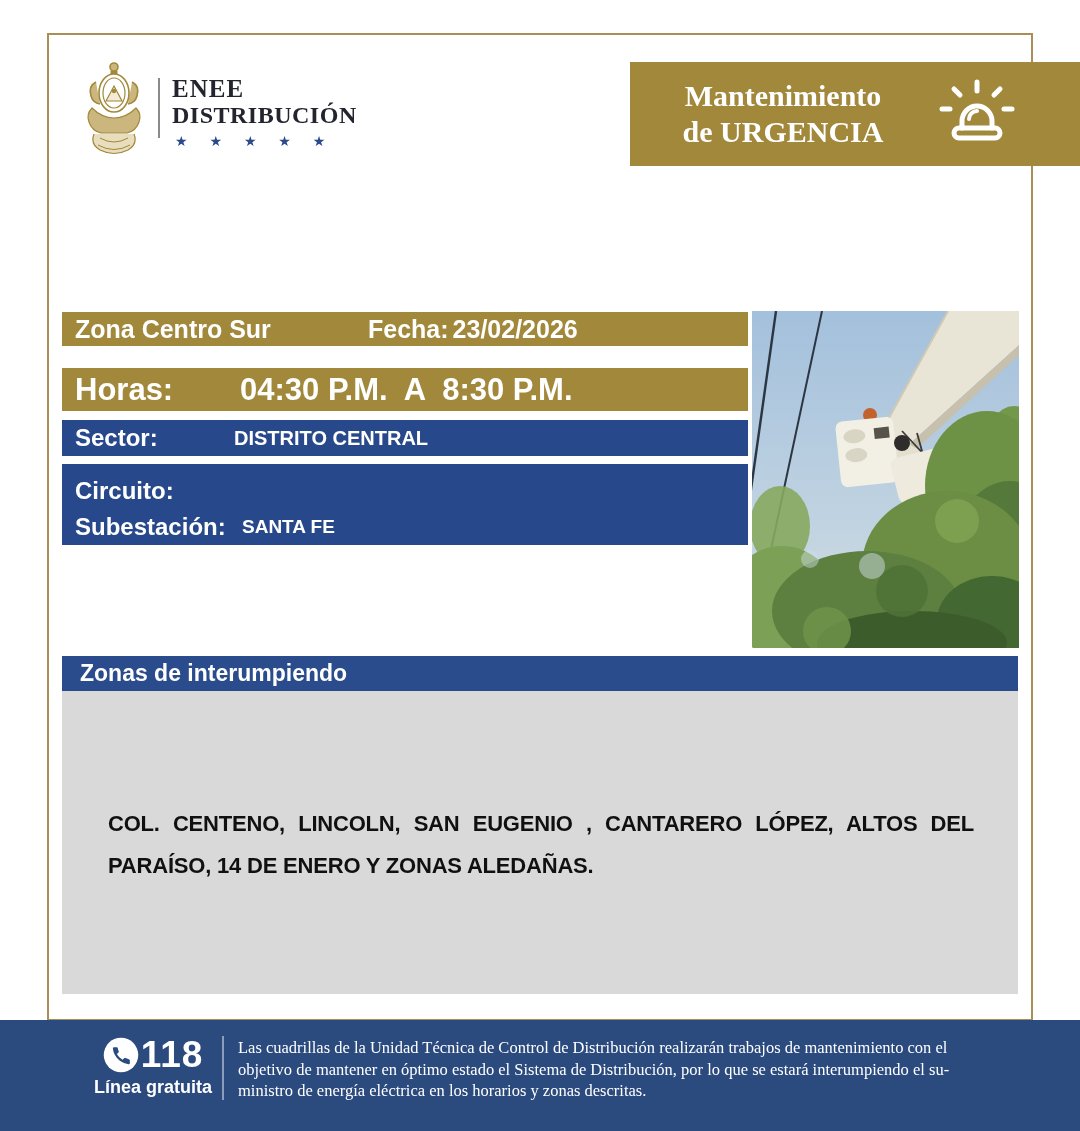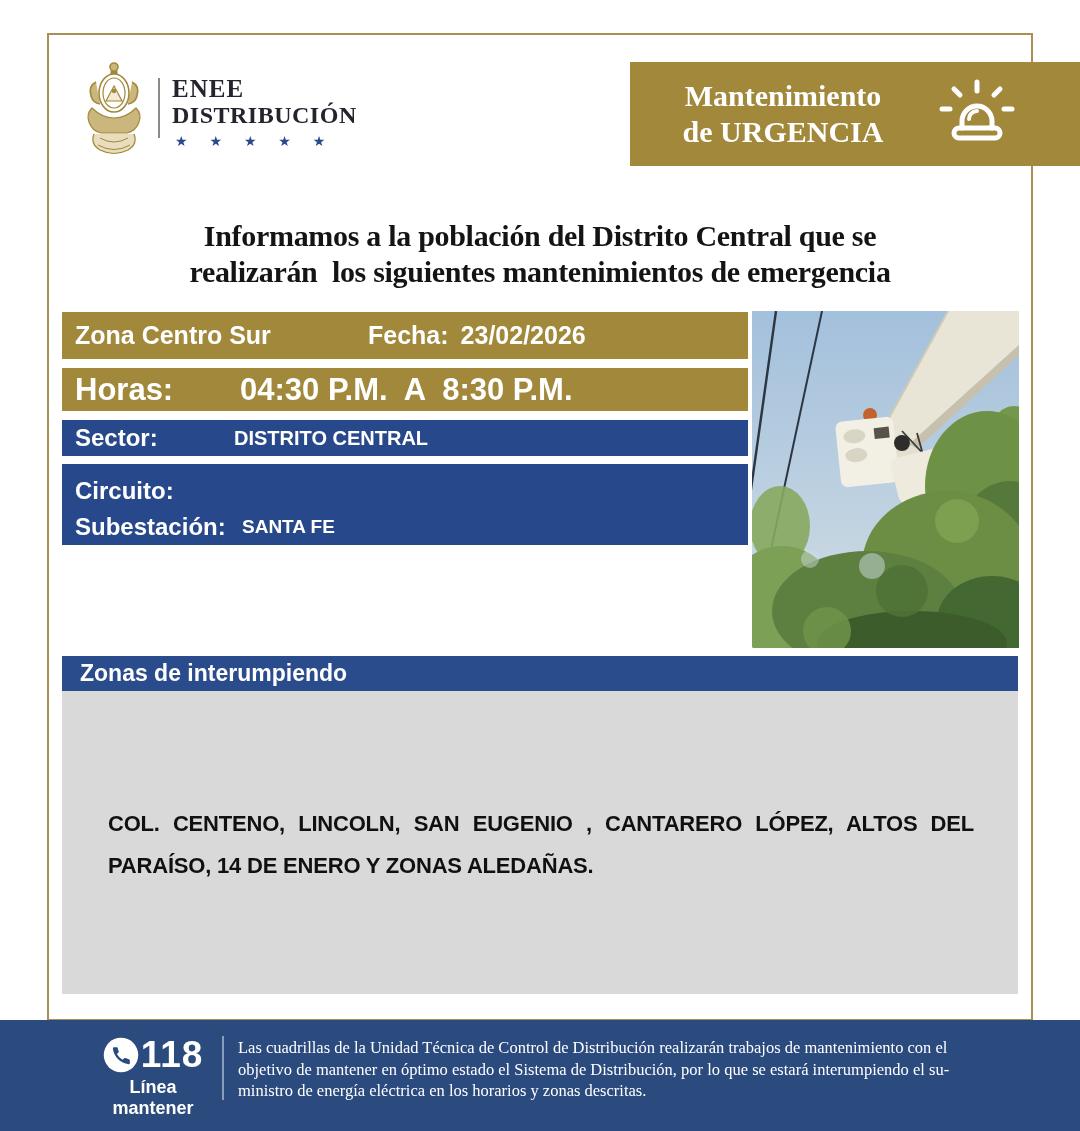--- a/index.html
+++ b/index.html
@@ -39,22 +39,22 @@
   .headline{position:absolute;left:47px;top:218px;width:986px;text-align:center;
             color:#141414;font-family:"Liberation Serif","DejaVu Serif",serif;font-weight:bold;
             font-size:30px;line-height:36px;letter-spacing:-.3px;white-space:pre-wrap;}
 
   
   .bar{position:absolute;left:62px;width:686px;display:flex;align-items:center;color:#fff;}
   .bar .lbl{position:absolute;left:13px;font-weight:bold;white-space:pre;}
   .bar .val{position:absolute;font-weight:bold;white-space:pre;}
   .bar-gold{background:var(--gold);}
   .bar-blue{background:var(--bar-blue);}
-  .bar-zona{top:312px;height:47px;font-size:25px;}
-  .bar-zona .fecha-group{position:absolute;left:306px;display:flex;gap:12px;font-weight:bold;white-space:pre;}
+  .bar-zona{top:312px;height:34px;font-size:25px;}
+  .bar-zona .fecha-group{position:absolute;left:306px;display:flex;gap:4px;font-weight:bold;white-space:pre;}
   .bar-horas{top:368px;height:43px;font-size:31px;}
   .bar-horas .val{left:178px;}
   .bar-sector{top:420px;height:36px;}
   .bar-sector .lbl{font-size:24px;}
   .bar-sector .val{left:172px;font-size:20px;}
   .bar-circuito{top:464px;height:54px;}
   .bar-circuito .lbl{font-size:24px;}
   .bar-circuito .val{left:172px;font-size:20px;}
   .bar-subestacion{top:508px;height:37px;padding-left:36px;}
   .bar-subestacion .lbl{font-size:24px;}
@@ -126,22 +126,20 @@
         <rect x="16" y="50" width="46" height="10" rx="5"></rect>
         <line x1="39" y1="4" x2="39" y2="13"></line>
         <line x1="16" y1="11" x2="22" y2="17"></line>
         <line x1="62" y1="11" x2="56" y2="17"></line>
         <line x1="66" y1="31" x2="74" y2="31"></line>
         <line x1="4" y1="31" x2="12" y2="31"></line>
       </g>
     </svg>
   </div>
 
-  <div class="headline serif">Informamos a la población del Distrito Central que se
-realizarán  los siguientes mantenimientos de emergencia</div>
 
   <div class="bar bar-gold bar-zona">
     <span class="lbl">Zona Centro Sur</span>
     <span class="fecha-group">
       <span>Fecha:</span>
       <span>23/02/2026</span>
     </span>
   </div>
 
   <div class="bar bar-gold bar-horas">
@@ -216,21 +214,21 @@
 
   <div class="footer">
     <div class="phone-block">
       <div class="phone-row">
         <svg width="36" height="36" viewBox="0 0 24 24">
           <circle cx="12" cy="12" r="11.5" fill="#FFFFFF"></circle>
           <path d="M16.9 14.6c-.7-.1-1.3-.3-1.9-.6-.3-.1-.7 0-.9.2l-1 1c-1.6-.9-2.9-2.2-3.8-3.8l1-1c.2-.2.3-.6.2-.9-.3-.6-.5-1.3-.6-1.9 0-.4-.4-.7-.8-.7H7.3c-.4 0-.8.4-.7.8.2 1.8.8 3.5 1.8 5 .9 1.5 2.2 2.8 3.7 3.7 1.5 1 3.2 1.6 5 1.8.4 0 .8-.3.8-.7v-1.9c0-.4-.3-.7-.8-.8z" fill="#2B4A7E"></path>
         </svg>
         <span class="phone-number">118</span>
       </div>
-      <div class="phone-caption">Línea mantener</div>
+      <div class="phone-caption">Línea gratuita</div>
     </div>
     <div class="footer-divider"></div>
     <div class="footer-notice">Las cuadrillas de la Unidad Técnica de Control de Distribución realizarán trabajos de mantenimiento con el
 objetivo de mantener en óptimo estado el Sistema de Distribución, por lo que se estará interumpiendo el su-
 ministro de energía eléctrica en los horarios y zonas descritas.</div>
   </div>
 
 </div>
 
 </body></html>

